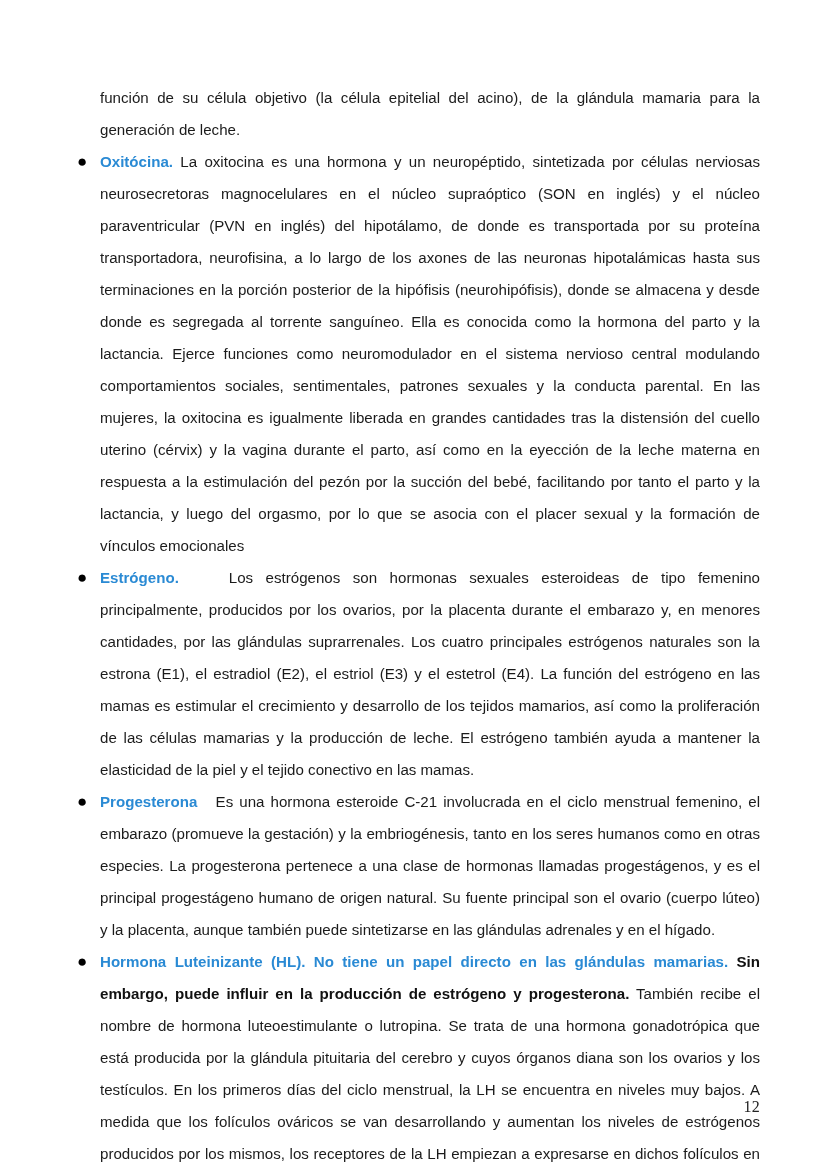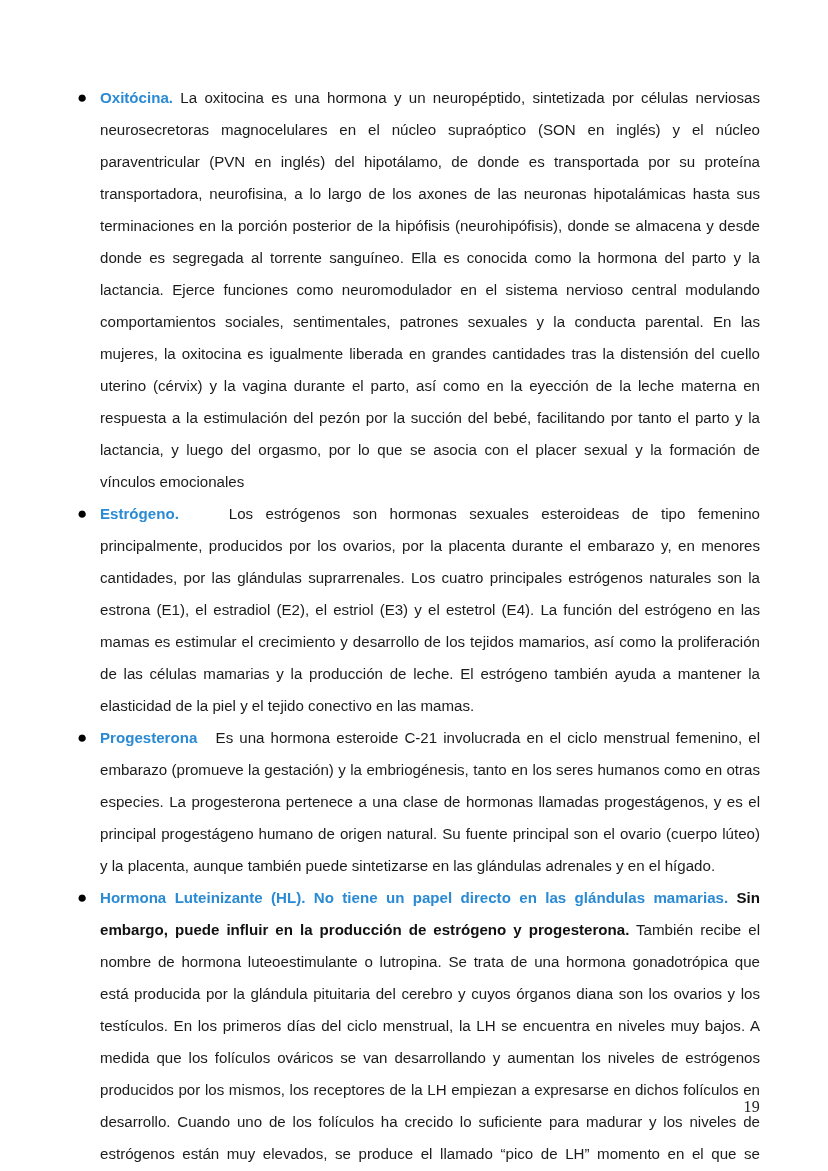--- a/index.html
+++ b/index.html
@@ -93,20 +93,21 @@
     letter-spacing: 0.3px;
   }
 </style>
 </head>
 <body>
 
 <div class="page">
 
   <div class="content">
 
+    <p class="para plain">función de su célula objetivo (la célula epitelial del acino), de la glándula mamaria para la generación de leche.</p>
 
     <ul class="bullet-list">
 
       <li class="bullet-item">
         <span class="bullet-dot">●</span>
         <span class="term">Oxitócina.</span><span class="gap"> </span><span>La oxitocina es una hormona y un neuropéptido, sintetizada por células nerviosas neurosecretoras magnocelulares en el núcleo supraóptico (SON en inglés) y el núcleo paraventricular (PVN en inglés) del hipotálamo, de donde es transportada por su proteína transportadora, neurofisina, a lo largo de los axones de las neuronas hipotalámicas hasta sus terminaciones en la porción posterior de la hipófisis (neurohipófisis), donde se almacena y desde donde es segregada al torrente sanguíneo. Ella es conocida como la hormona del parto y la lactancia. Ejerce funciones como neuromodulador en el sistema nervioso central modulando comportamientos sociales, sentimentales, patrones sexuales y la conducta parental.  En las mujeres, la oxitocina es igualmente liberada en grandes cantidades tras la distensión del cuello uterino (cérvix) y la vagina durante el parto, así como en la eyección de la leche materna en respuesta a la estimulación del pezón por la succión del bebé, facilitando por tanto el parto y la lactancia, y luego del orgasmo, por lo que se asocia con el placer sexual y la formación de vínculos emocionales</span>
       </li>
 
       <li class="bullet-item">
         <span class="bullet-dot">●</span>
@@ -119,15 +120,15 @@
       </li>
 
       <li class="bullet-item">
         <span class="bullet-dot">●</span>
         <span class="term">Hormona Luteinizante (HL). No tiene un papel directo en las glándulas mamarias.</span><span class="gap"> </span><span class="bold-black">Sin embargo, puede influir en la producción de estrógeno y progesterona.</span><span class="gap"> </span><span>También recibe el nombre de hormona luteoestimulante o lutropina.  Se trata de una hormona gonadotrópica que está producida por la glándula pituitaria del cerebro y cuyos órganos diana son los ovarios y los testículos. En los primeros días del ciclo menstrual, la LH se encuentra en niveles muy bajos. A medida que los folículos ováricos se van desarrollando y aumentan los niveles de estrógenos producidos por los mismos, los receptores de la LH empiezan a expresarse en dichos folículos en desarrollo. Cuando uno de los folículos ha crecido lo suficiente para madurar y los niveles de estrógenos están muy elevados, se produce el llamado “pico de LH” momento en el que se produce una liberación continua de LH durante 24-48 horas. Esta gran cantidad de LH liberada</span>
       </li>
 
     </ul>
   </div>
 
-  <div class="page-number">19</div>
+  <div class="page-number">12</div>
 
 </div>
 
 </body></html>

